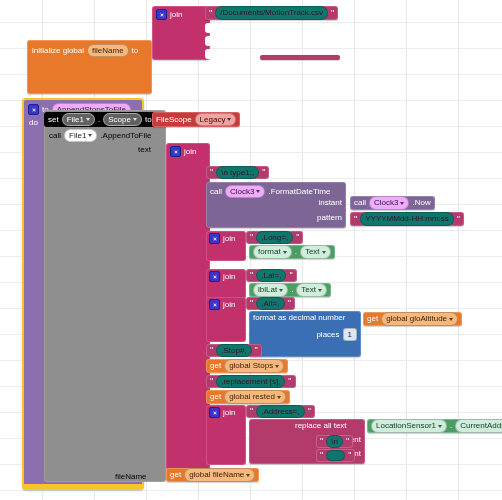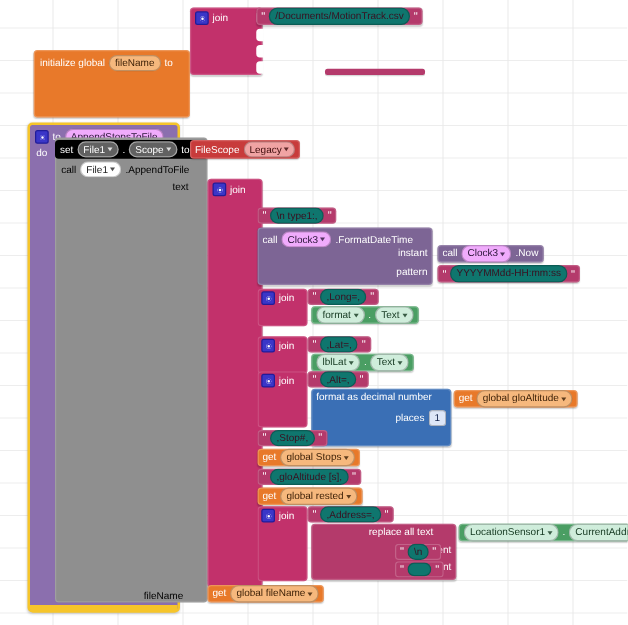--- a/index.html
+++ b/index.html
@@ -299,21 +299,21 @@
     <span class="lbl">get</span>
     <span class="pill org">
       <span>global Stops</span>
       <span class="caret"></span>
     </span>
   </div>
 
   <div class="blk" style="left:206px;top:375px;height:13px;background:#b43a6b;border-radius:3px;padding:0 4px;
               display:flex;align-items:center;gap:3px;box-shadow:inset 0 0 0 1px rgba(255,255,255,.18);">
     <span class="q">"</span>
-    <span class="pill light">,gloAltitude [s],</span>
+    <span class="pill light">,replacement [s],</span>
     <span class="q">"</span>
   </div>
 
   <div class="blk" style="left:206px;top:390px;height:14px;background:#e8792a;border-radius:3px;padding:0 4px;
               display:flex;align-items:center;gap:3px;
               box-shadow:inset 0 0 0 1px rgba(255,255,255,.22), 0 1px 1px rgba(0,0,0,.18);">
     <span class="lbl">get</span>
     <span class="pill org">
       <span>global rested</span>
       <span class="caret"></span>

